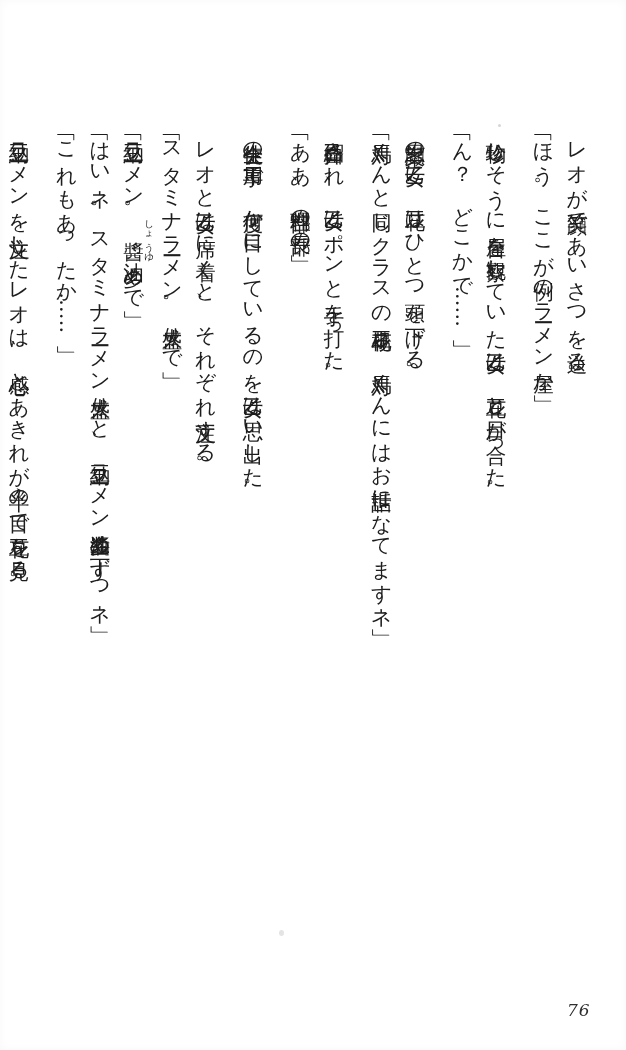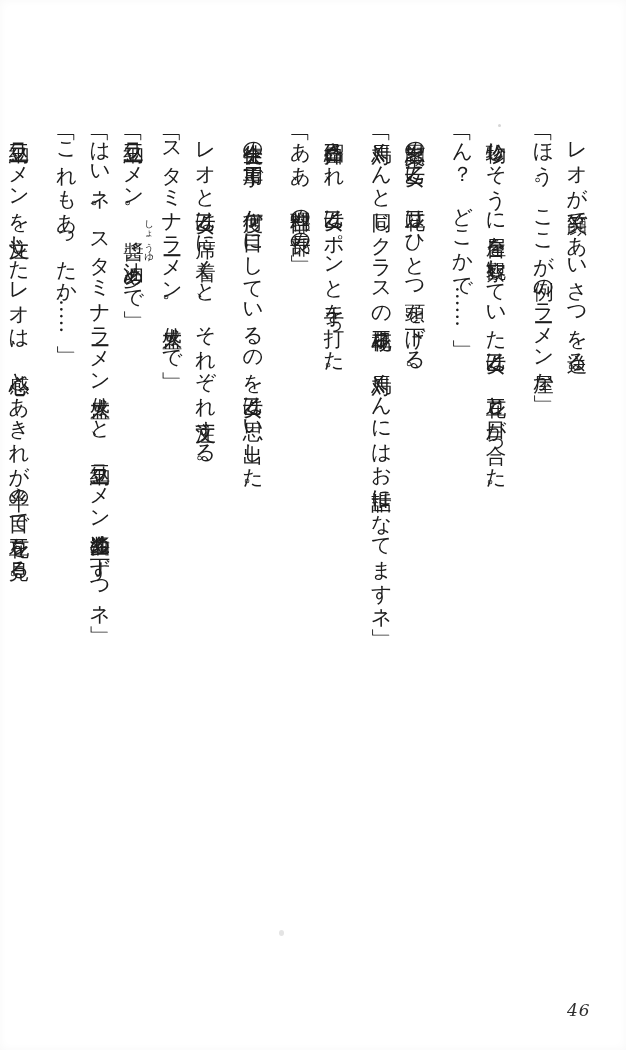--- a/index.html
+++ b/index.html
@@ -89,16 +89,16 @@
       <p>「ああ、料理部の部長の」</p>
       <p class="indent">生徒会の用事で、何度か目にしているのを乙女は思い出した。</p>
       <p class="indent">レオと乙女は席に着くと、それぞれ注文する。</p>
       <p>「スタミナラーメン。大盛りで」</p>
       <p>「納豆ラーメン。<ruby>醬油<rt>しょうゆ</rt></ruby>多めで」</p>
       <p>「はいネ。スタミナラーメン大盛りと、納豆ラーメン醬油多め一丁ずつネ」</p>
       <p>「これもあったか……」</p>
       <p class="indent">納豆ラーメンを注文したレオは、感心とあきれが半々の目で豆花を見る。</p>
       <p>「幅広い需要にえるのは、商売の基本ネ」</p>
     </div>
-  <div class="page-number">46</div>
+  <div class="page-number">76</div>
   <div class="speck speck1"></div>
   <div class="speck speck2"></div>
 </div>
 
 </body></html>

